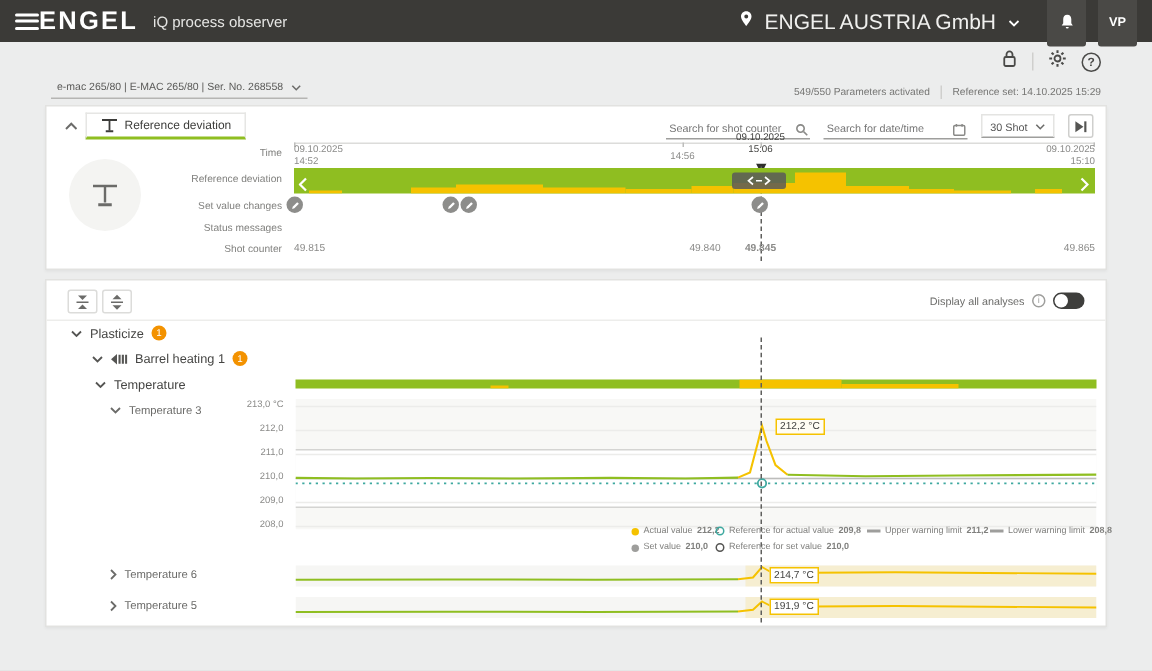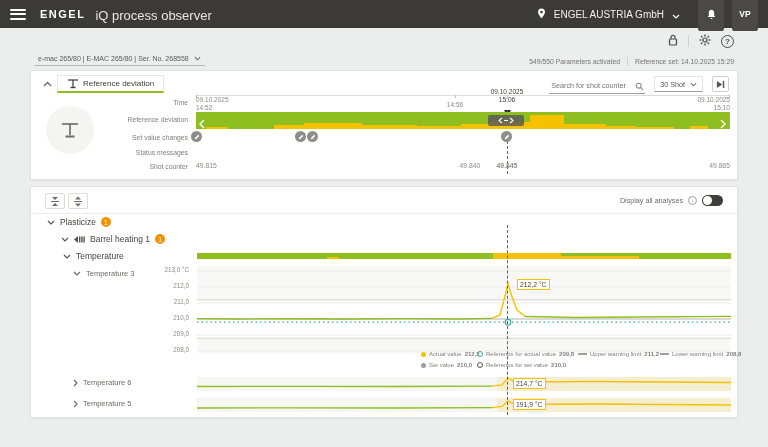--- a/index.html
+++ b/index.html
@@ -4,24 +4,24 @@
 <style>
   * { margin:0; padding:0; box-sizing:border-box; }
   body { font-family:"Liberation Sans", sans-serif; background:#d8d9d9; }
   #app { position:relative; width:768px; height:447px; background:#eceded; overflow:hidden; }
   .abs { position:absolute; }
 
   
   .topbar { position:absolute; top:0; left:0; right:0; height:28px; background:#3b3a37; display:flex; align-items:center; padding:0 10px; color:#fff; }
   .hamburger { width:16px; height:11px; display:flex; flex-direction:column; justify-content:space-between; cursor:pointer; }
   .hamburger div { height:2px; background:#fff; border-radius:1px; }
-  .brand { font-weight:800; font-size:11px; letter-spacing:1.5px; margin-left:14px; }
-  .app-title { font-size:13px; color:#e6e6e4; margin-left:10px; margin-top:2px; }
+  .brand { font-weight:800; font-size:17px; letter-spacing:1.5px; }
+  .app-title { font-size:10px; color:#e6e6e4; margin-left:10px; margin-top:2px; }
   .topbar-right { margin-left:auto; display:flex; align-items:center; gap:8px; }
-  .org { font-size:10px; color:#f0f0ee; }
+  .org { font-size:14px; color:#f0f0ee; }
   .sq-btn { width:26px; height:33px; background:#4a4946; border-radius:2px; display:flex; align-items:center; justify-content:center; font-size:8.5px; font-weight:bold; color:#fff; cursor:pointer; }
 
   
   .iconrow { position:absolute; top:32px; right:34px; display:flex; align-items:center; gap:10px; color:#555; }
   .icon-div { width:1px; height:12px; background:#cfcfcd; }
   .round-ic { width:13px; height:13px; border:1.2px solid #4a4a48; border-radius:50%; display:flex; align-items:center; justify-content:center; font-size:8px; font-weight:bold; color:#4a4a48; }
 
   
   .machine-chip { position:absolute; top:55px; left:34px; display:flex; align-items:center; gap:5px; font-size:7px; color:#5a5a58; border-bottom:1px solid #b5b5b3; padding:0 4px 3px 4px; cursor:pointer; }
   .mb-right { position:absolute; top:57px; right:34px; display:flex; align-items:center; gap:7px; font-size:6.8px; color:#757573; }
@@ -162,20 +162,28 @@
             <line x1="3.5" y1="9.5" x2="8.5" y2="9.5" stroke="#3c3c3a" stroke-width="1.4"></line>
           </svg>
         <span>Reference deviation</span>
       </div>
       <div class="ctrls">
         <div class="u-input">
           <input type="text" placeholder="Search for shot counter" style="">
           <span class="in-ic"><svg width="9" height="9" viewBox="0 0 11 11">
                 <circle cx="4.5" cy="4.5" r="3" fill="none" stroke="#8a8a88" stroke-width="1.3"></circle>
                 <line x1="7" y1="7" x2="10" y2="10" stroke="#8a8a88" stroke-width="1.3"></line>
+              </svg></span>
+        </div>
+        <div class="u-input">
+          <input type="text" placeholder="Search for date/time" style="">
+          <span class="in-ic"><svg width="9" height="9" viewBox="0 0 11 11">
+                <rect x="1" y="2" width="9" height="8" rx="1" fill="none" stroke="#8a8a88" stroke-width="1.2"></rect>
+                <line x1="3.2" y1="0.8" x2="3.2" y2="3" stroke="#8a8a88" stroke-width="1.2"></line>
+                <line x1="7.8" y1="0.8" x2="7.8" y2="3" stroke="#8a8a88" stroke-width="1.2"></line>
               </svg></span>
         </div>
         <div class="sel">
           <span>30 Shot</span>
           <svg width="7" height="5" viewBox="0 0 8 5">
               <polyline points="1,1 4,4 7,1" fill="none" stroke="#6b6b69" stroke-width="1.2"></polyline>
             </svg>
         </div>
         <div class="skip-btn">
           <svg width="9" height="9" viewBox="0 0 10 10">

